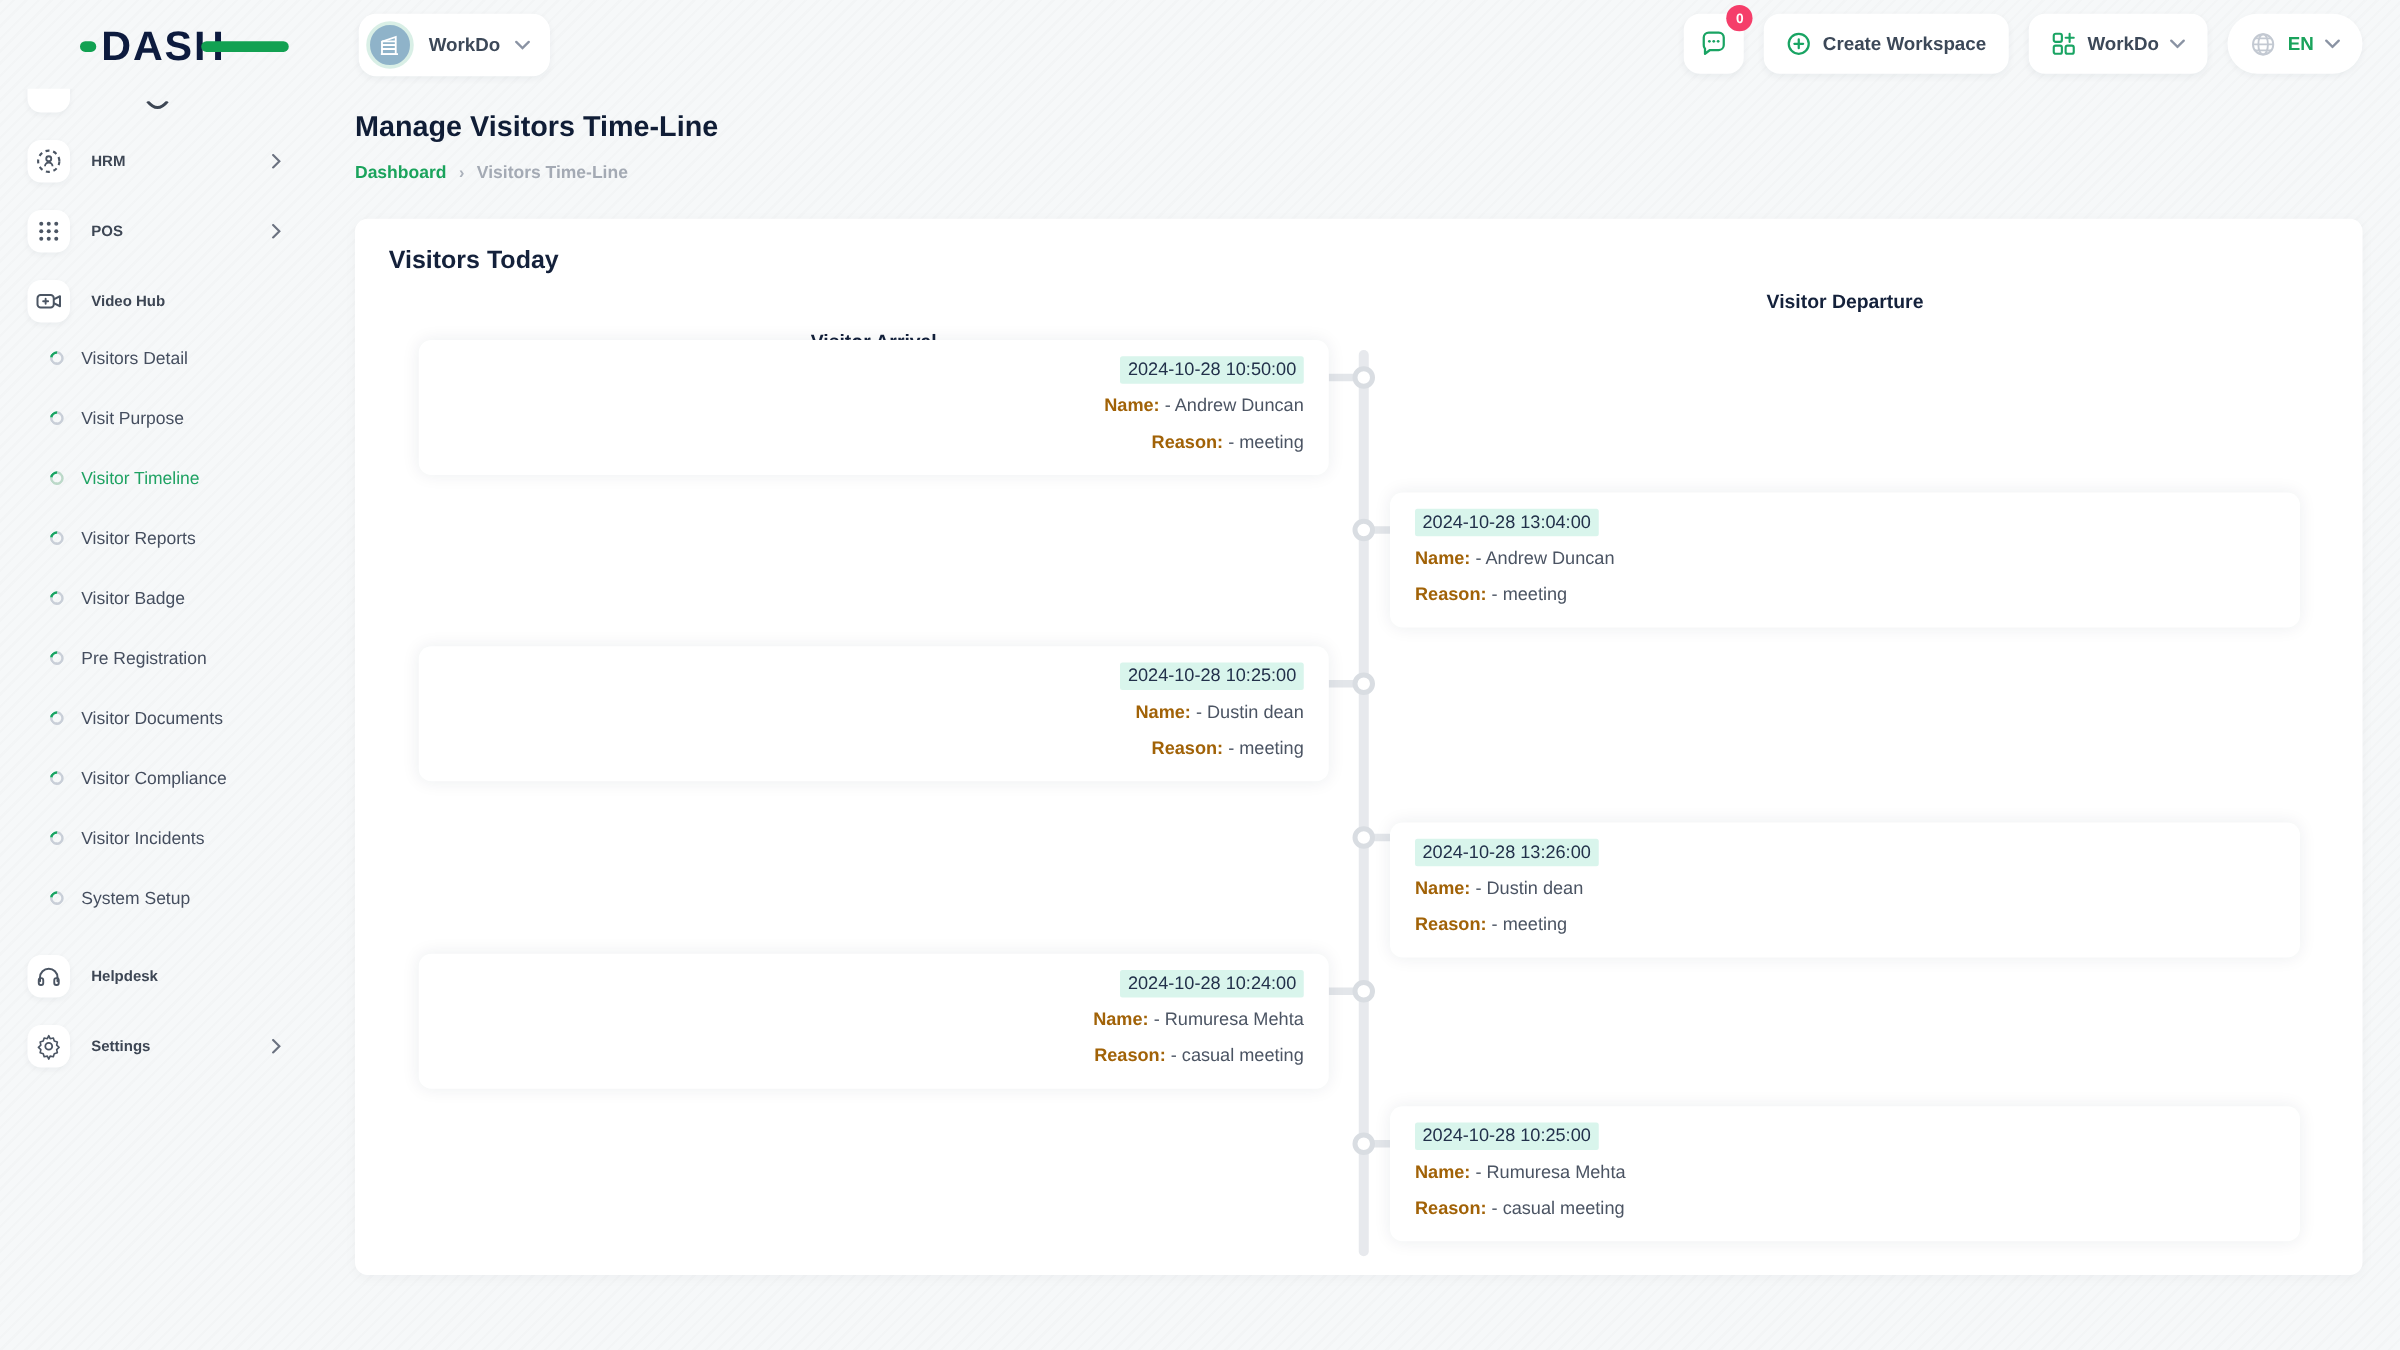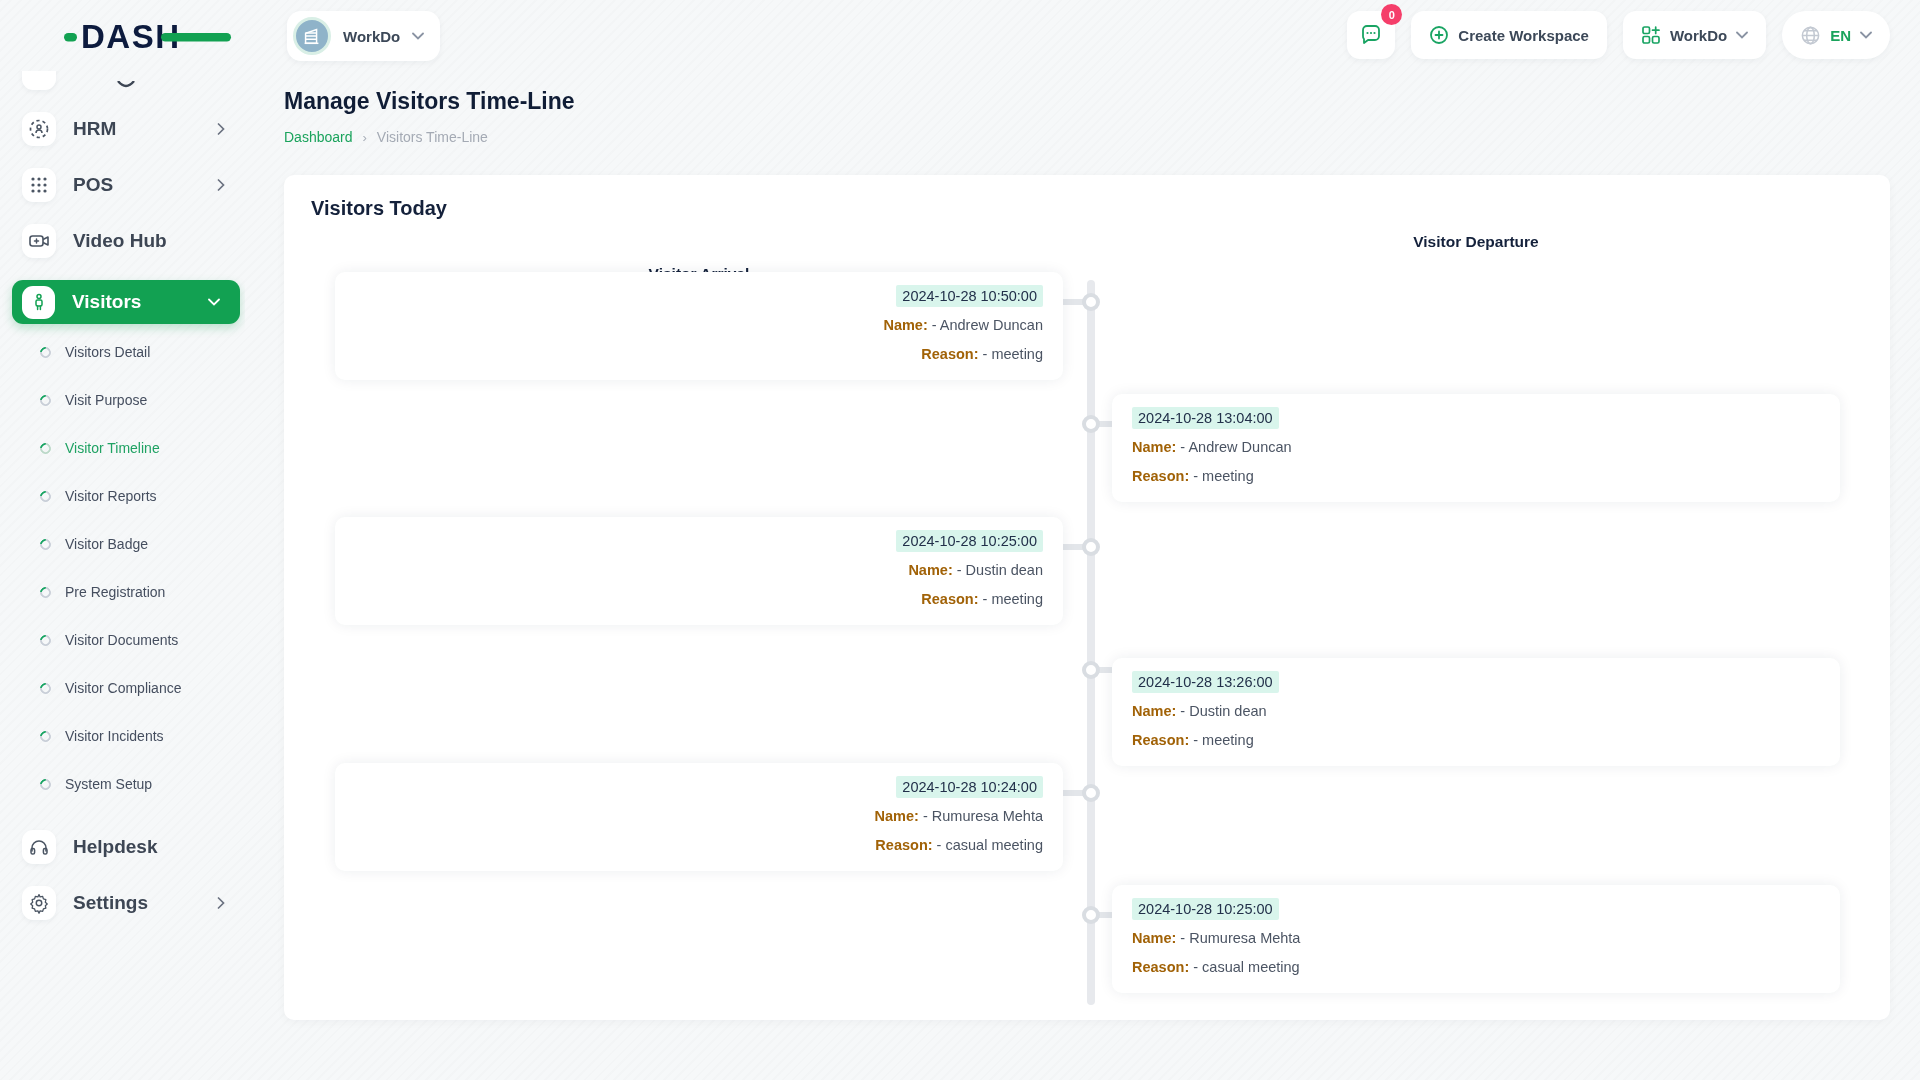--- a/index.html
+++ b/index.html
@@ -31,40 +31,40 @@
     background:#f53e6a; color:#fff; font-size:11px; font-weight:700; display:flex; align-items:center; justify-content:center; }
   .green-text { color:#1aa35c; }
   .chev { display:inline-block; }
 
   
   .sidebar { position:absolute; top:71px; left:0; width:245px; bottom:0; overflow:hidden; }
   .mod-item { display:flex; align-items:center; height:34px; margin:22px 0 0 0; cursor:pointer; }
   .mod-item:first-child { margin-top:-15px; }
   .mod-icon { width:34px; height:34px; margin-left:22px; background:#fff; border-radius:11px;
     box-shadow:0 2px 5px rgba(20,30,60,.05); display:flex; align-items:center; justify-content:center; flex:0 0 auto; }
-  .mod-label { margin-left:17px; font-size:19px; font-weight:600; color:#3d4654; }
+  .mod-label { margin-left:17px; font-size:12px; font-weight:600; color:#3d4654; }
   .mod-chev { margin-left:auto; margin-right:20px; }
   .frag-arc { margin-left:60px; margin-top:26px; }
 
   .active-pill { margin:22px 5px 0 12px; height:44px; background:#12a152; border-radius:11px;
     display:flex; align-items:center; cursor:pointer; box-shadow:0 4px 10px rgba(18,161,82,.25); }
   .active-pill .mod-icon { margin-left:10px; width:33px; height:33px; box-shadow:none; }
   .active-pill .mod-label { color:#fff; }
   .submenu { margin-top:4px; }
   .sub-item { display:flex; align-items:center; height:48px; cursor:pointer; }
   .bullet { width:11px; height:11px; border-radius:50%; margin-left:40px; flex:0 0 auto;
     border:2.5px solid #c9cfd8; border-top-color:#19a463; transform:rotate(-40deg); }
   .sub-label { margin-left:14px; font-size:14px; color:#454e5f; }
   .sub-item.active .sub-label { color:#1fa263; }
   .sub-item.active .bullet { border-color:#bcd9c9; border-top-color:#19a463; }
 
   
   .main { position:absolute; left:245px; top:71px; right:0; bottom:0; }
   .page-title { position:absolute; left:39px; top:17px; font-size:23px; font-weight:700; color:#101d36; }
-  .breadcrumb { position:absolute; left:39px; top:58px; font-size:14px; display:flex; gap:10px; align-items:flex-end; }
+  .breadcrumb { position:absolute; left:39px; top:58px; font-size:14px; display:flex; gap:10px; align-items:flex-end;font-weight:bold; }
   .breadcrumb .crumb-link { color:#1aa35c; cursor:pointer; }
   .breadcrumb .sep { color:#aab0ba; font-size:13px; }
   .breadcrumb .crumb-current { color:#a4aab4; }
 
   .panel { position:absolute; left:39px; top:104px; width:1606px; height:845px; background:#fff;
     border-radius:10px; box-shadow:0 2px 10px rgba(20,30,60,.04); }
   .panel-title { position:absolute; left:27px; top:22px; font-size:20px; font-weight:700; color:#14213b; }
   .col-head { position:absolute; top:58px; width:728px; text-align:center; font-size:15.5px; font-weight:700; color:#14213b; }
   .col-head.arrival { left:51px;margin-top:32px; }
   .col-head.departure { left:828px; }
@@ -208,33 +208,20 @@
     <span class="mod-icon">
       <svg width="22" height="22" viewBox="0 0 22 22">
         <rect x="2" y="6" width="13" height="10" rx="2.5" fill="none" stroke="#4b5563" stroke-width="1.6"></rect>
         <path d="M15 9.5 L20 7 V15 L15 12.5" fill="none" stroke="#4b5563" stroke-width="1.6" stroke-linejoin="round"></path>
         <path d="M8.5 9 V13 M6.5 11 H10.5" stroke="#4b5563" stroke-width="1.5" stroke-linecap="round"></path>
       </svg>
     </span>
     <span class="mod-label">Video Hub</span>
   </div>
 
-  <div class="active-pill">
-    <span class="mod-icon">
-      <svg width="20" height="20" viewBox="0 0 20 20">
-        <circle cx="10" cy="4.5" r="2" fill="none" stroke="#12a152" stroke-width="1.5"></circle>
-        <rect x="7" y="8" width="6" height="6" rx="1.5" fill="none" stroke="#12a152" stroke-width="1.5"></rect>
-        <path d="M8.6 14 V17.5 M11.4 14 V17.5" stroke="#12a152" stroke-width="1.5" stroke-linecap="round"></path>
-      </svg>
-    </span>
-    <span class="mod-label">Visitors</span>
-    <svg class="mod-chev" width="12" height="8" viewBox="0 0 12 8">
-      <path d="M1 1.5 L6 6.5 L11 1.5" stroke="#fff" stroke-width="1.8" fill="none" stroke-linecap="round"></path>
-    </svg>
-  </div>
 
   <div class="submenu">
     <div class="sub-item">
       <span class="bullet"></span>
       <span class="sub-label">Visitors Detail</span>
     </div>
     <div class="sub-item">
       <span class="bullet"></span>
       <span class="sub-label">Visit Purpose</span>
     </div>

